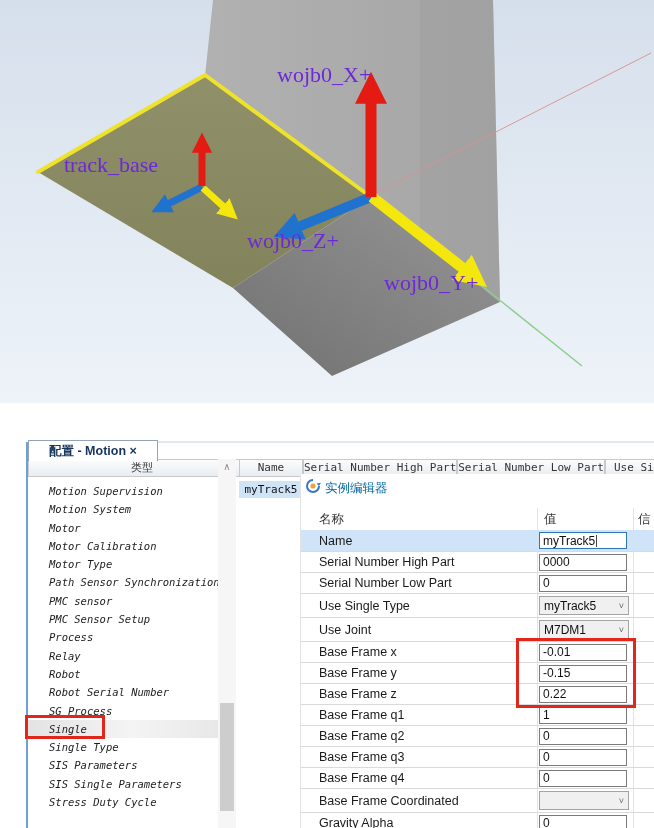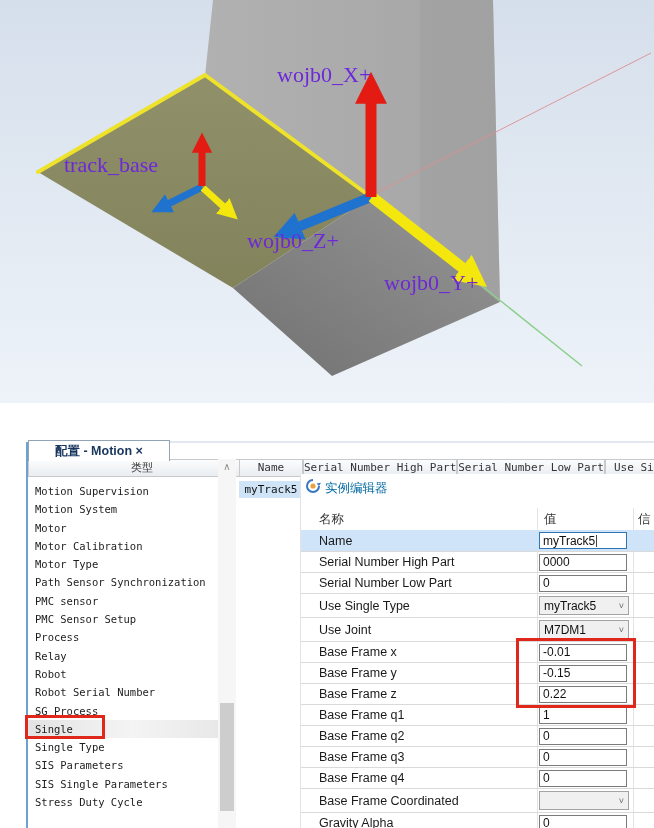--- a/index.html
+++ b/index.html
@@ -11,38 +11,38 @@
   .vlabel{position:absolute;font-size:22px;color:#6d28d9;white-space:nowrap;
           font-family:Liberation Serif, serif;}
   #lbl-base{left:64px;top:152px;}
   #lbl-x{left:277px;top:62px;}
   #lbl-z{left:247px;top:228px;}
   #lbl-y{left:364px;top:270px;margin-left:20px;}
 
   
   .topline{position:absolute;left:28px;top:441px;width:626px;height:2px;background:#e0e7ef;}
   .blue-edge{position:absolute;left:26px;top:442px;width:2px;height:386px;background:#6fa0d2;}
-  #tab{position:absolute;left:28px;top:440px;height:21px;line-height:20px;padding:0 26px;
+  #tab{position:absolute;left:28px;top:440px;height:21px;line-height:20px;padding:0 20px;
        background:#fff;border:1px solid #93a4b5;border-bottom:none;color:#17365d;
        font-weight:bold;font-size:12.5px;z-index:6;box-sizing:border-box;}
 
   .hdr{position:absolute;top:459px;height:18px;box-sizing:border-box;
        background:linear-gradient(#fbfcfd,#e9edf1);border:1px solid #c9c9c9;
        font-family:"DejaVu Sans Mono",monospace;font-size:11px;color:#333;
        text-align:center;line-height:16px;overflow:hidden;white-space:nowrap;}
   #hdr-type{left:28px;width:228px;}
   #hdr-name{left:239px;width:64px;}
   #hdr-snhp{left:303px;width:154px;}
   #hdr-snlp{left:457px;width:148px;}
   #hdr-ust{left:605px;width:49px;text-align:left;padding-left:8px;border-right:none;}
 
   
   #type-list{position:absolute;left:28px;top:482px;width:190px;}
-  .type-item{height:18.3px;line-height:18.3px;padding-left:7px;white-space:nowrap;
-             overflow:hidden;font-family:"DejaVu Sans Mono",monospace;font-size:10.5px;color:#1c1c1c;}
+  .type-item{height:18.3px;line-height:18.3px;padding-left:21px;white-space:nowrap;
+             overflow:hidden;font-family:"DejaVu Sans Mono",monospace;font-size:10.5px;color:#1c1c1c;font-style:italic;}
   .type-item.selected{background:linear-gradient(90deg,#e3e3e3,#f4f4f4 55%,#e8e8e8);}
   #annot-single{position:absolute;left:25px;top:715px;width:74px;height:18px;
                 border:3px solid #e0271c;z-index:20;}
 
   
   #scroll-track{position:absolute;left:218px;top:459px;width:18px;height:369px;background:#f6f6f6;}
   #scroll-up{position:absolute;left:218px;top:462px;width:18px;text-align:center;
              color:#8e8e8e;font-size:10px;line-height:10px;}
   #scroll-thumb{position:absolute;left:220px;top:703px;width:14px;height:108px;background:#cdcdcd;}
 

